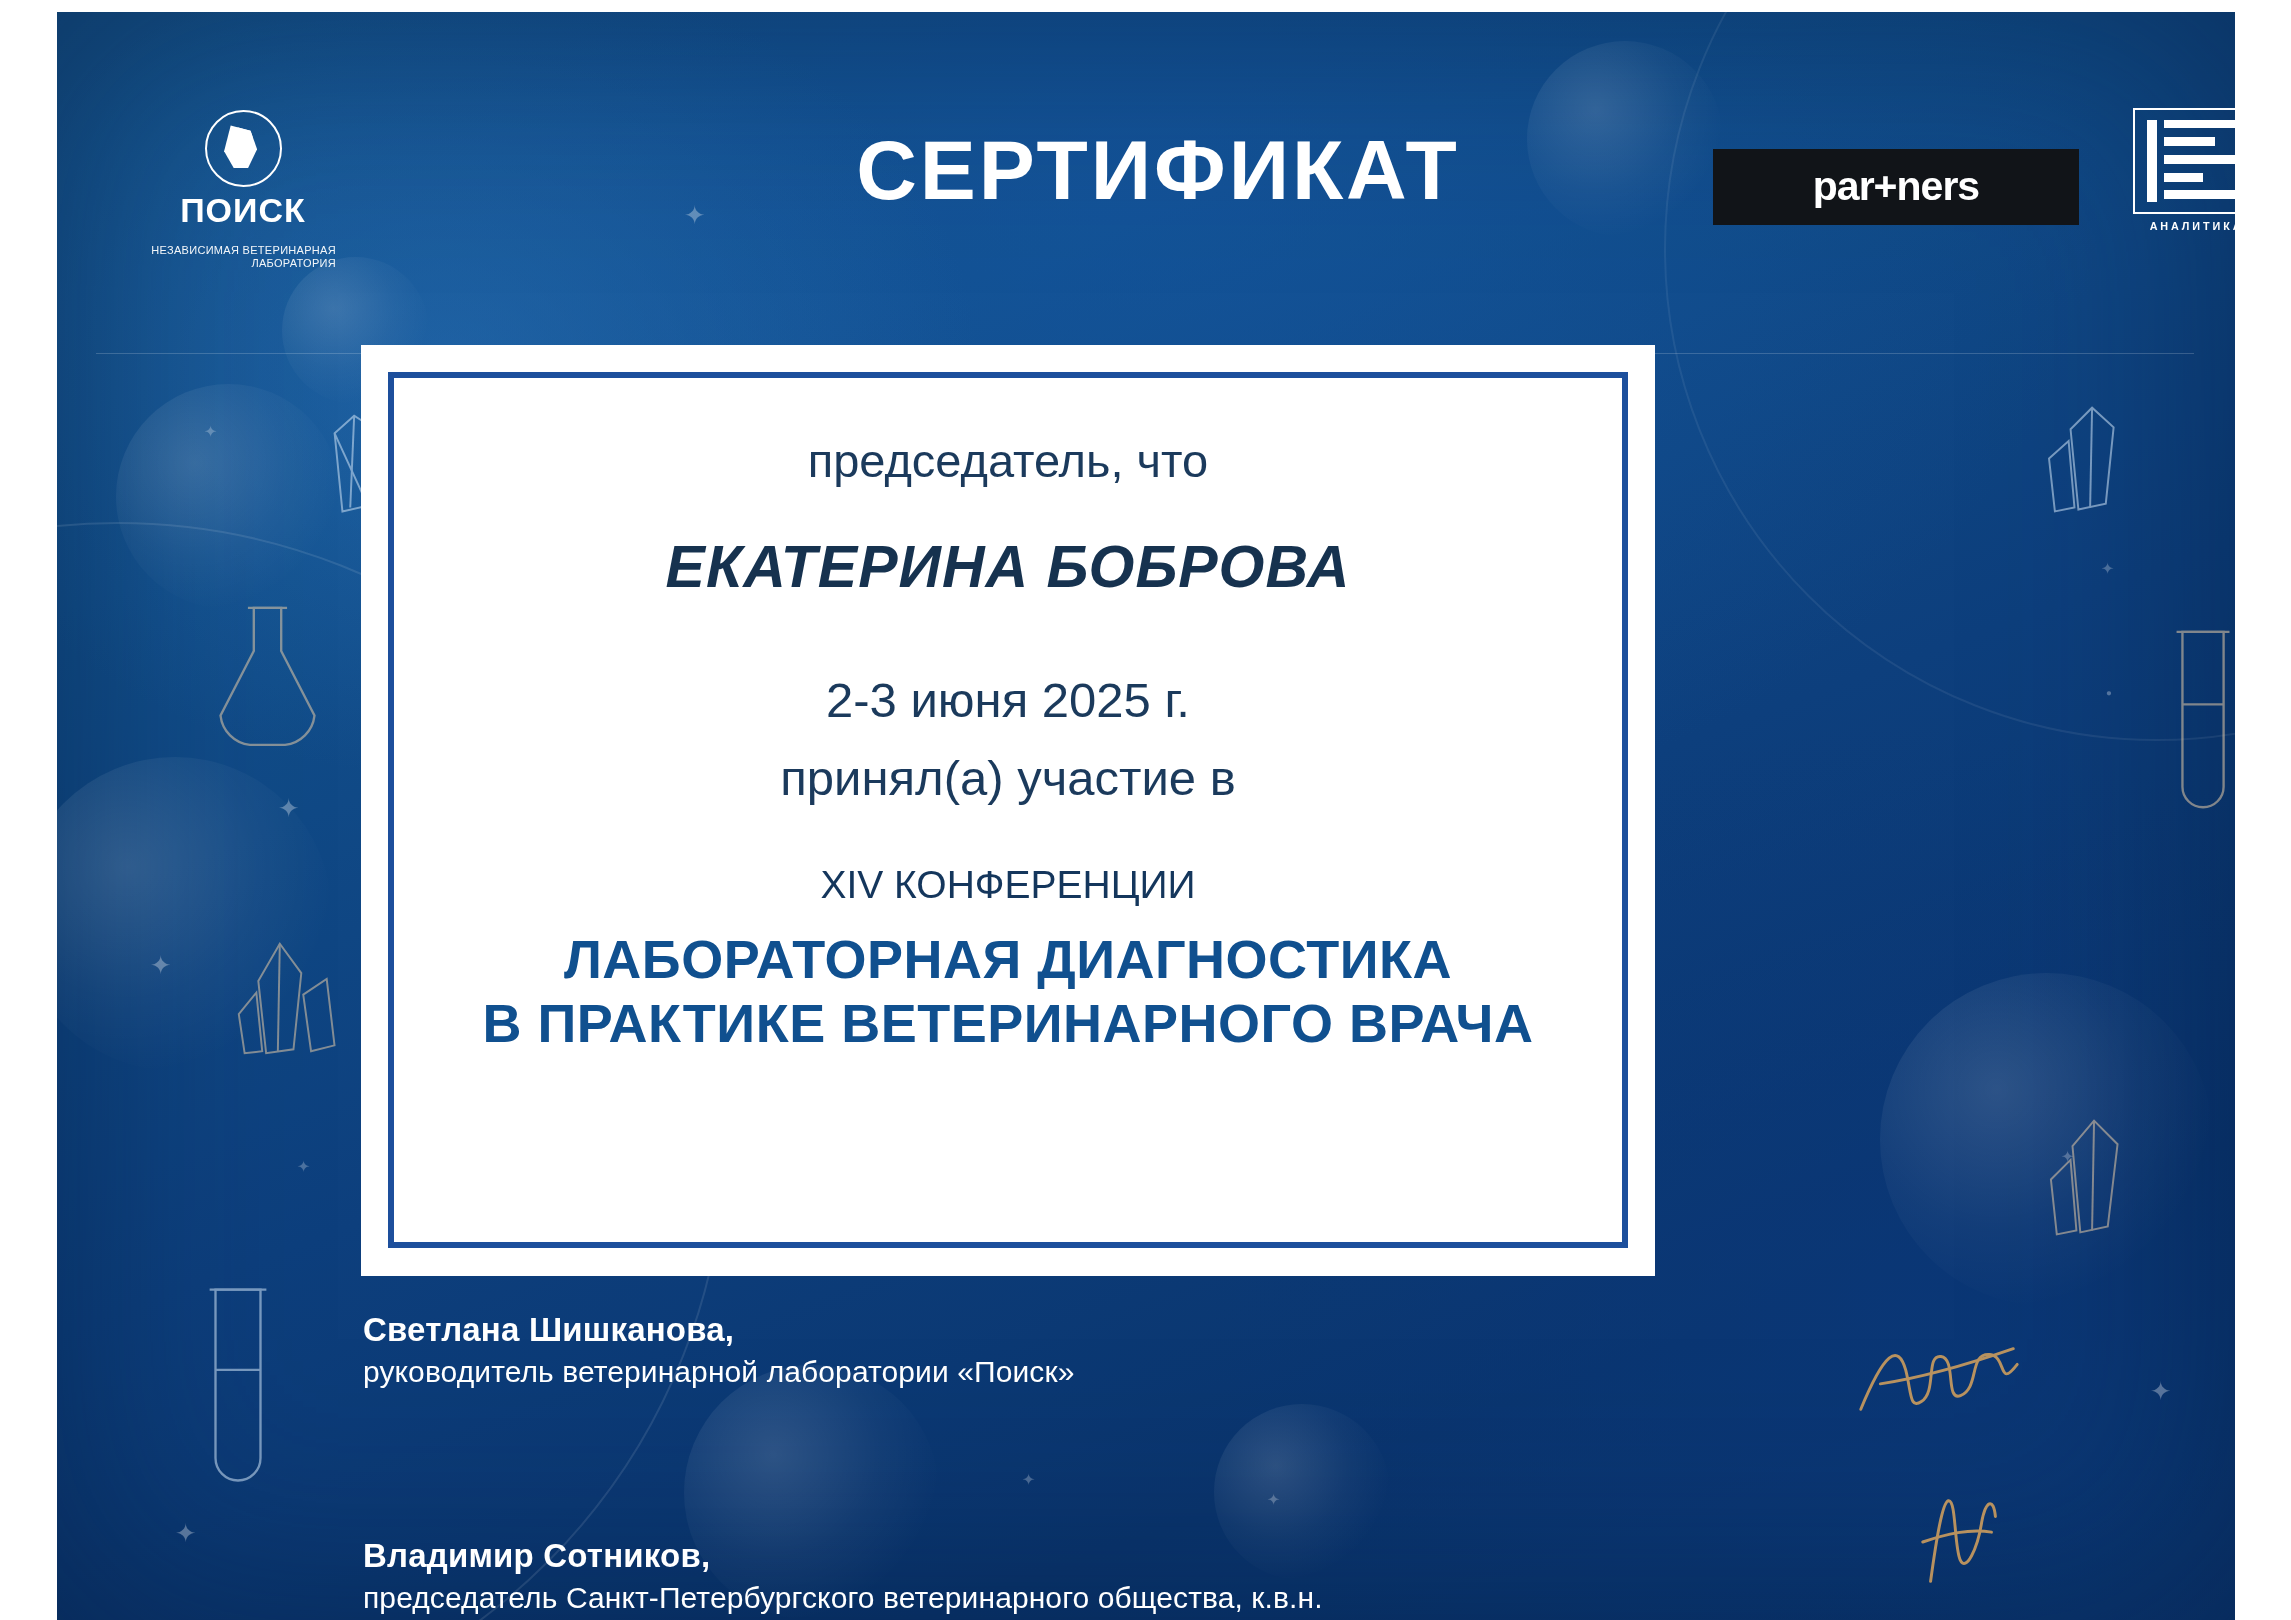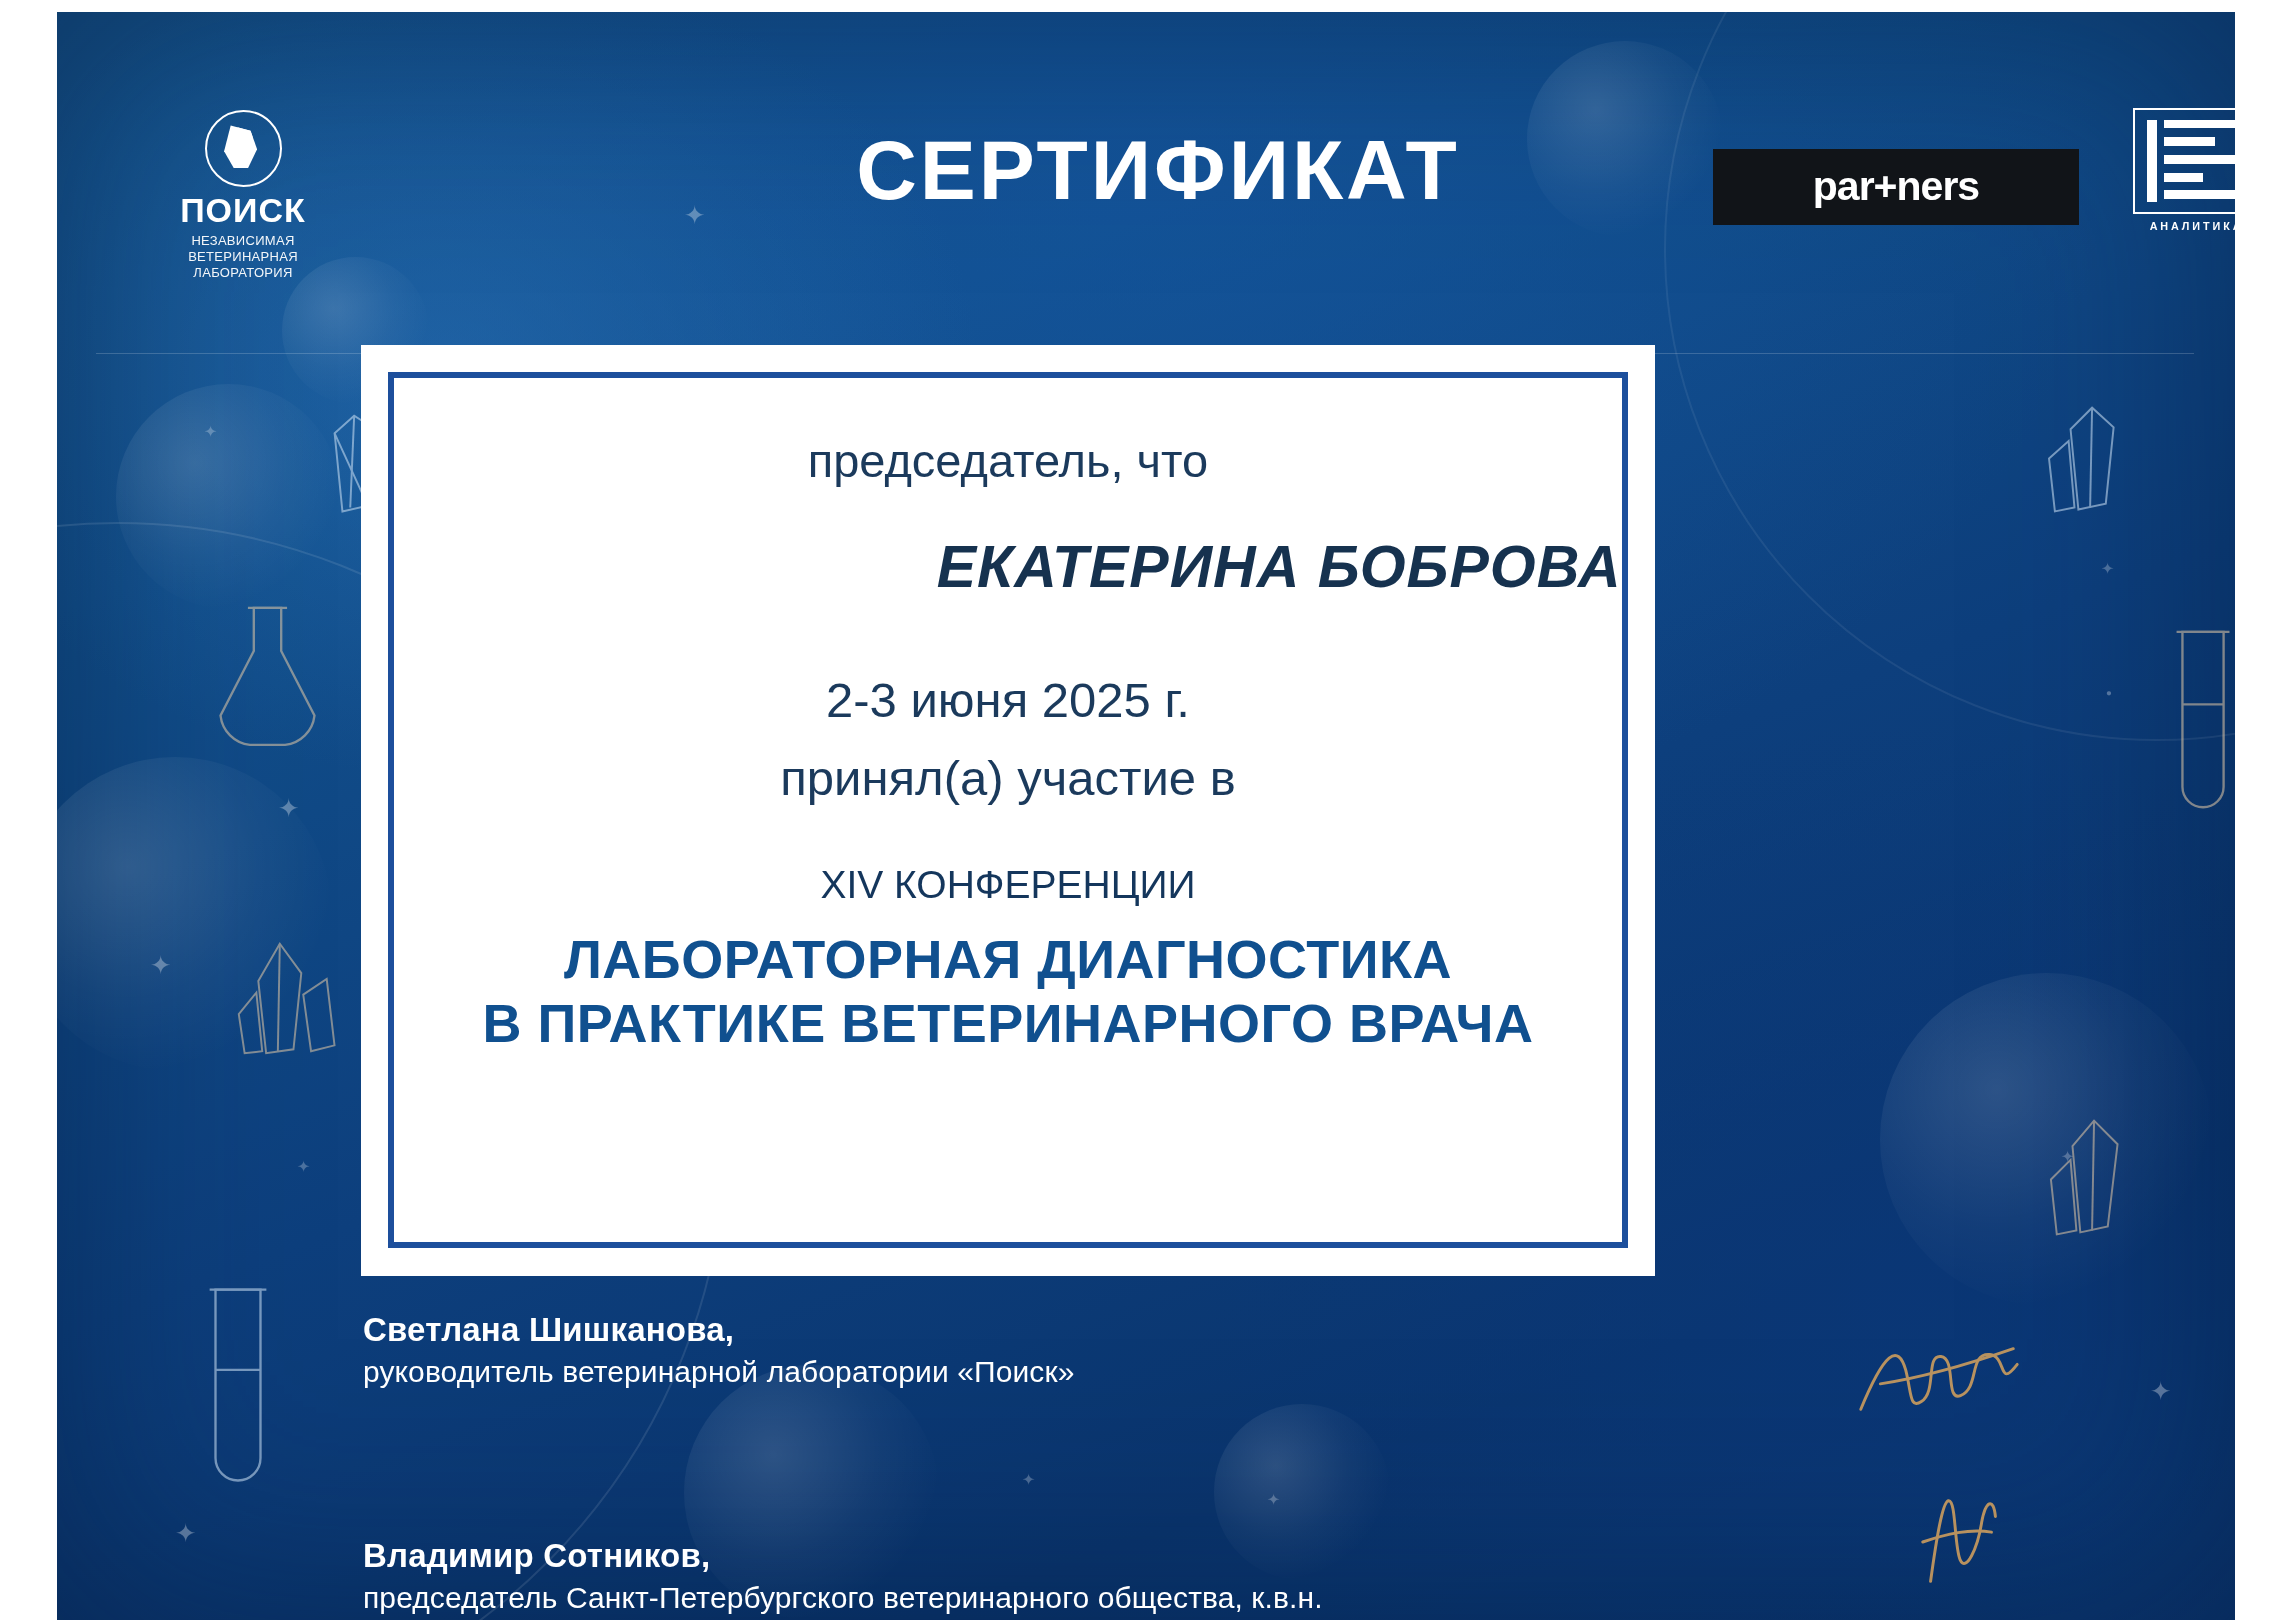--- a/index.html
+++ b/index.html
@@ -88,25 +88,26 @@
       radial-gradient(circle at 60% 22%, #ffffff 0 8.8px, rgba(0,0,0,0) 9.8px),
       linear-gradient(#ffffff, #ffffff);
     clip-path: polygon(20% 0%, 80% 12%, 100% 55%, 72% 100%, 30% 100%, 0% 60%);
   }
   .logo-poisk .word {
     font-weight: bold;
     font-size: 34px;
     letter-spacing: 1px;
   }
   .logo-poisk .sub {
-    font-size: 13px;
+    font-size: 11px;
     letter-spacing: 0.3px;
     line-height: 1.25;
-    margin-top: 3px;
+    margin-top: 14px;
     opacity: .95;
+    text-align: right;
   }
   .logo-spb {
     position: absolute;
     left: 353px;
     top: 118px;
     width: 206px;
     text-align: center;
     color: #ffffff;
   }
   .logo-spb .sub {
@@ -199,21 +200,20 @@
     color: #1b3a5c;
     margin-bottom: 45px;
   }
   .recipient {
     font-size: 59px;
     font-weight: bold;
     font-style: italic;
     letter-spacing: 1px;
     color: #16324f;
     margin-bottom: 71px;
-    text-align: right;
   }
   .date-line {
     font-size: 49px;
     color: #1b3a5c;
     margin-bottom: 21.6px;
   }
   .participate {
     font-size: 49px;
     color: #1b3a5c;
     margin-bottom: 57px;

